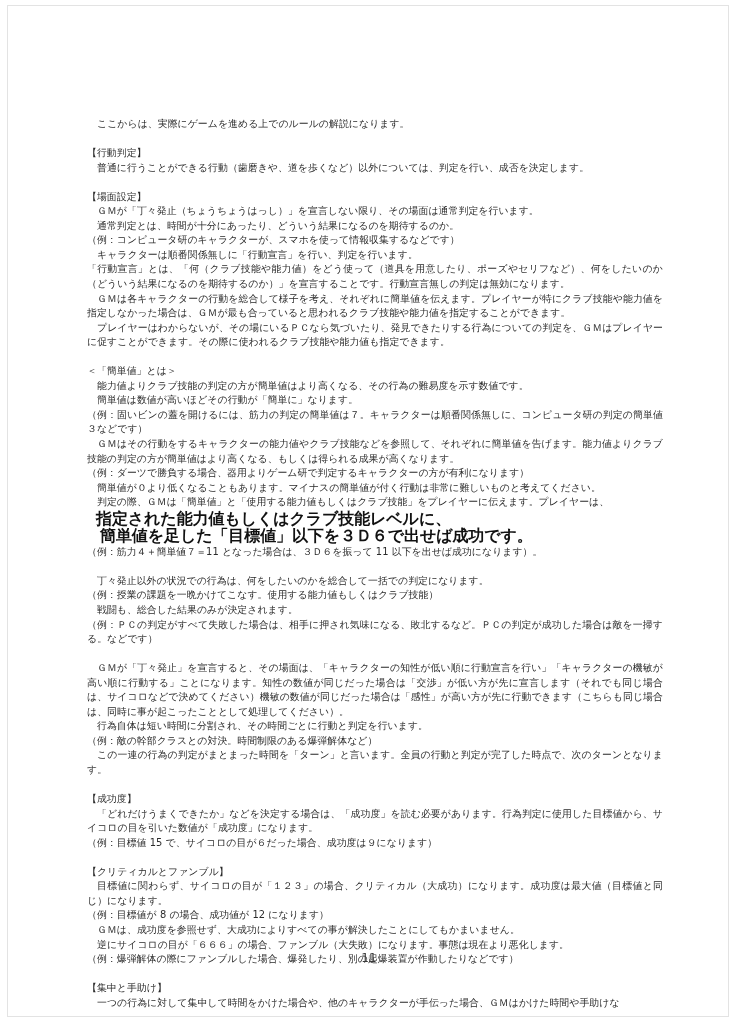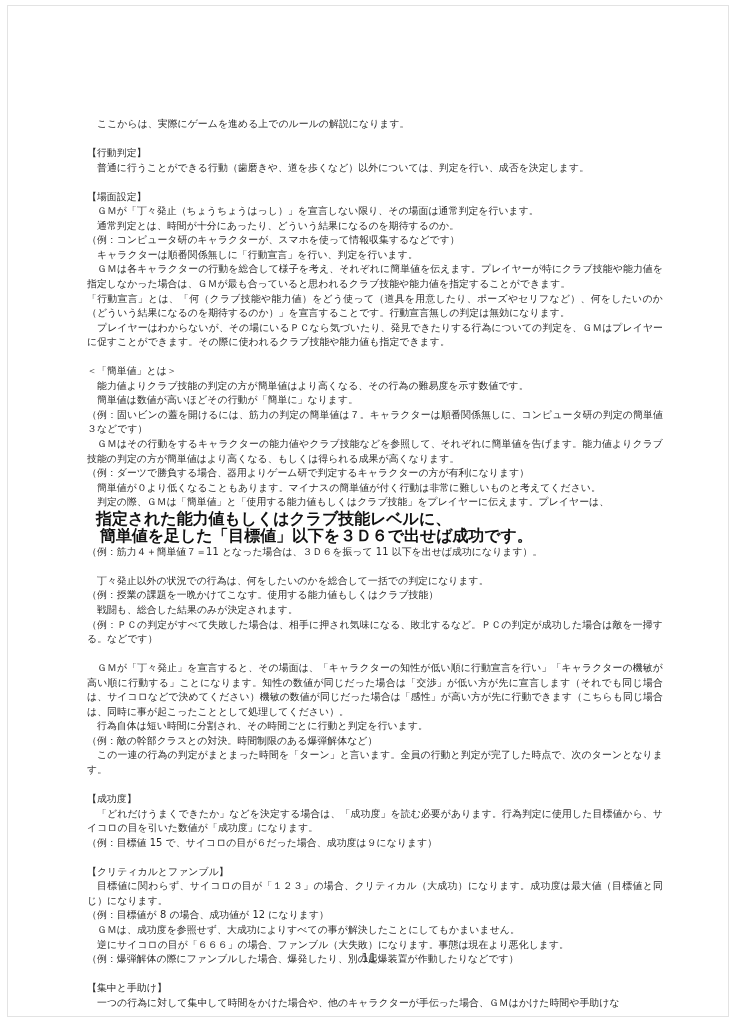--- a/index.html
+++ b/index.html
@@ -85,22 +85,22 @@
 
     <p class="para noind">【行動判定】</p>
     <p class="para ind">普通に行うことができる行動（歯磨きや、道を歩くなど）以外については、判定を行い、成否を決定します。</p>
     <div class="gap"></div>
 
     <p class="para noind">【場面設定】</p>
     <p class="para ind">ＧＭが「丁々発止（ちょうちょうはっし）」を宣言しない限り、その場面は通常判定を行います。</p>
     <p class="para ind">通常判定とは、時間が十分にあったり、どういう結果になるのを期待するのか。</p>
     <p class="para noind">（例：コンピュータ研のキャラクターが、スマホを使って情報収集するなどです）</p>
     <p class="para ind">キャラクターは順番関係無しに「行動宣言」を行い、判定を行います。</p>
+    <p class="para noind">「行動宣言」とは、「何（クラブ技能や能力値）をどう使って（道具を用意したり、ポーズやセリフなど）、何をしたいのか（どういう結果になるのを期待するのか）」を宣言することです。行動宣言無しの判定は無効になります。</p>
     <p class="para ind">ＧＭは各キャラクターの行動を総合して様子を考え、それぞれに簡単値を伝えます。プレイヤーが特にクラブ技能や能力値を指定しなかった場合は、ＧＭが最も合っていると思われるクラブ技能や能力値を指定することができます。</p>
-    <p class="para noind">「行動宣言」とは、「何（クラブ技能や能力値）をどう使って（道具を用意したり、ポーズやセリフなど）、何をしたいのか（どういう結果になるのを期待するのか）」を宣言することです。行動宣言無しの判定は無効になります。</p>
     <p class="para ind">プレイヤーはわからないが、その場にいるＰＣなら気づいたり、発見できたりする行為についての判定を、ＧＭはプレイヤーに促すことができます。その際に使われるクラブ技能や能力値も指定できます。</p>
     <div class="gap"></div>
 
     <p class="para noind">＜「簡単値」とは＞</p>
     <p class="para ind">能力値よりクラブ技能の判定の方が簡単値はより高くなる、その行為の難易度を示す数値です。</p>
     <p class="para ind">簡単値は数値が高いほどその行動が「簡単に」なります。</p>
     <p class="para noind">（例：固いビンの蓋を開けるには、筋力の判定の簡単値は７。キャラクターは順番関係無しに、コンピュータ研の判定の簡単値３などです）</p>
     <p class="para ind">ＧＭはその行動をするキャラクターの能力値やクラブ技能などを参照して、それぞれに簡単値を告げます。能力値よりクラブ技能の判定の方が簡単値はより高くなる、もしくは得られる成果が高くなります。</p>
     <p class="para noind">（例：ダーツで勝負する場合、器用よりゲーム研で判定するキャラクターの方が有利になります）</p>
     <p class="para ind">簡単値が０より低くなることもあります。マイナスの簡単値が付く行動は非常に難しいものと考えてください。</p>

